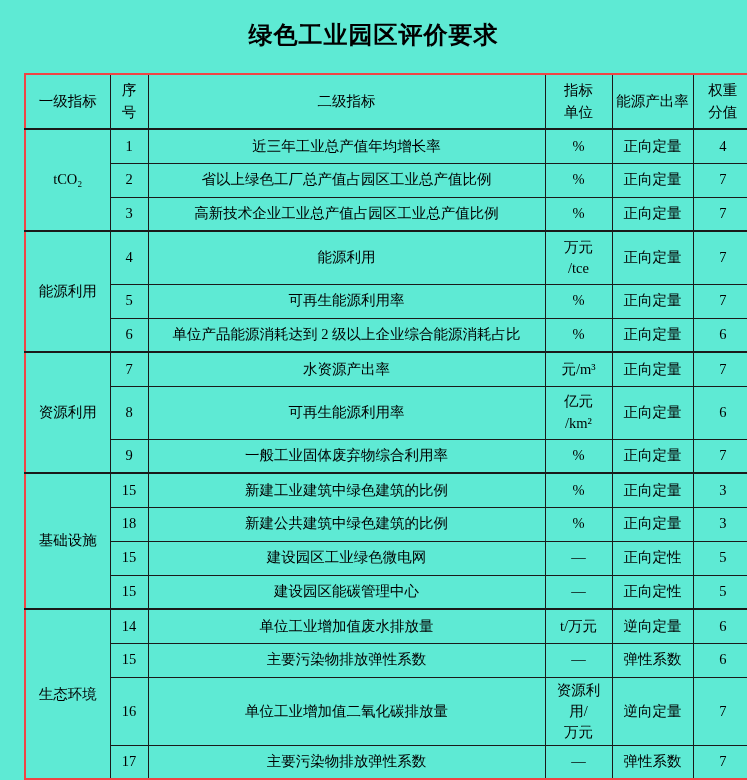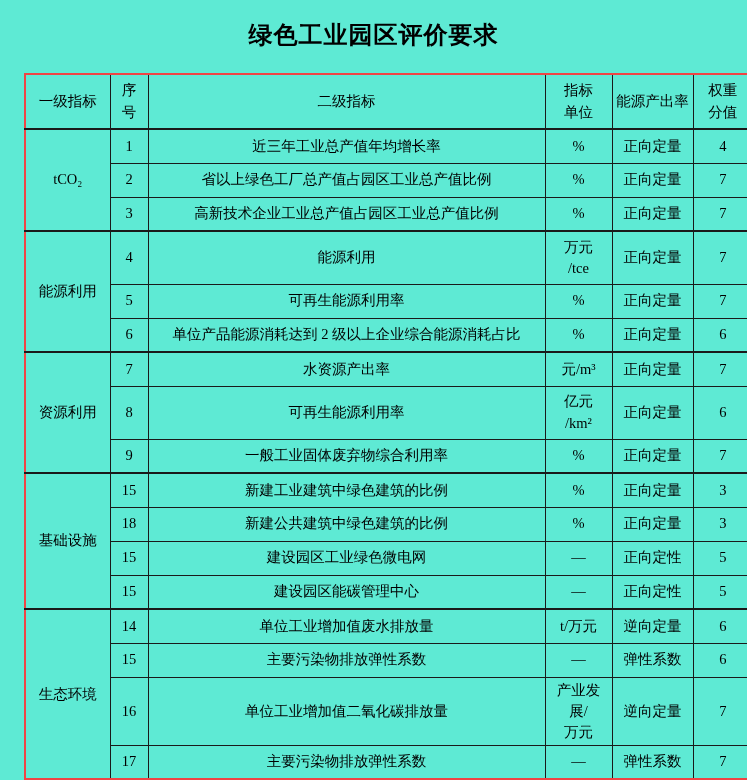--- a/index.html
+++ b/index.html
@@ -192,21 +192,21 @@
         <tr>
           <td>15</td>
           <td>主要污染物排放弹性系数</td>
           <td class="cell-unit">—</td>
           <td>弹性系数</td>
           <td>6</td>
         </tr>
         <tr class="tall">
           <td>16</td>
           <td>单位工业增加值二氧化碳排放量</td>
-          <td class="cell-unit">产业发展/
+          <td class="cell-unit">资源利用/
 万元</td>
           <td>逆向定量</td>
           <td>7</td>
         </tr>
         <tr>
           <td>17</td>
           <td>主要污染物排放弹性系数</td>
           <td class="cell-unit">—</td>
           <td>弹性系数</td>
           <td>7</td>

